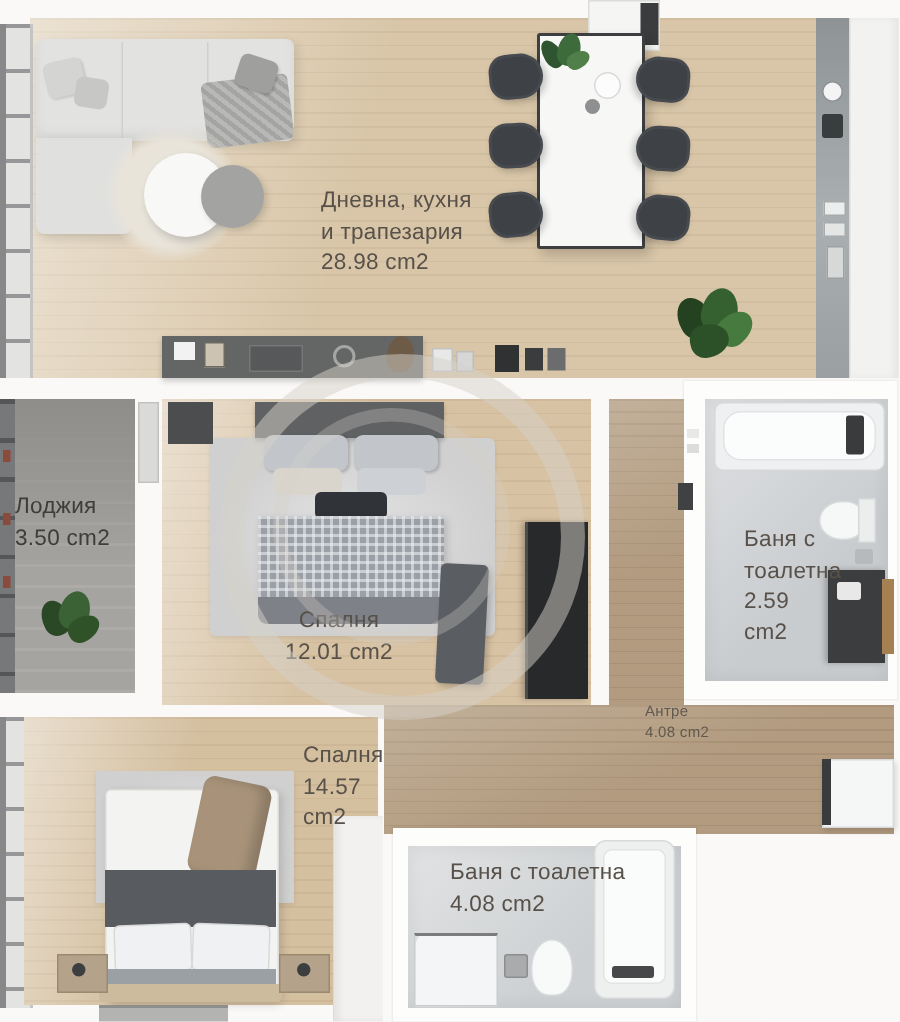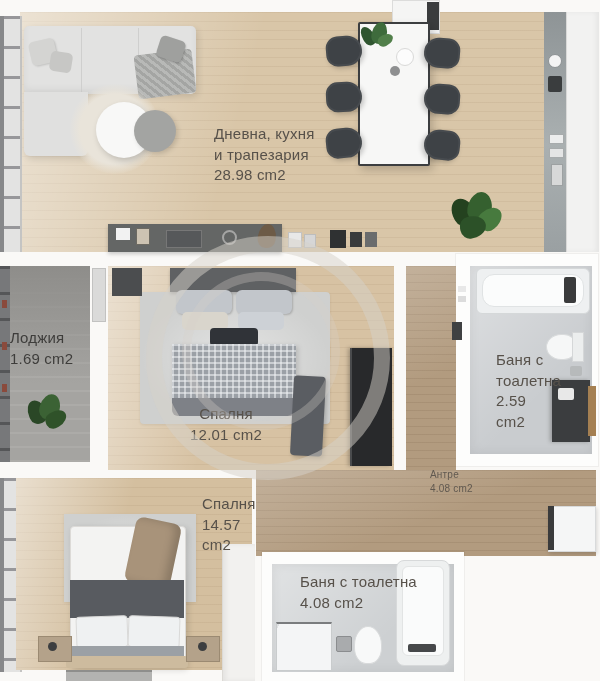--- a/index.html
+++ b/index.html
@@ -134,21 +134,21 @@
   <div class="abs" style="left:2px;top:300px;width:5px;height:8px;background:#8a4a3c;"></div>
   <div class="abs" style="left:2px;top:342px;width:5px;height:8px;background:#8a4a3c;"></div>
   <div class="abs" style="left:2px;top:384px;width:5px;height:8px;background:#8a4a3c;"></div>
   <div class="abs">
     <span class="leaf" style="left:28px;top:400px;width:18px;height:24px;background:#2a4726;transform:rotate(-24deg);"></span>
     <span class="leaf" style="left:40px;top:394px;width:20px;height:26px;background:#3b6234;transform:rotate(16deg);"></span>
     <span class="leaf" style="left:48px;top:408px;width:16px;height:22px;background:#2f5229;transform:rotate(58deg);"></span>
   </div>
   <div class="room-label" style="left:10px;top:328px;width:76px;color:#3e3d3b;">
     <span class="rn">Лоджия</span>
-    <span class="ra">1.69 cm2</span>
+    <span class="ra">3.50 cm2</span>
   </div>
 
   <div class="abs" style="left:92px;top:268px;width:12px;height:52px;background:#dadad9;border:1px solid #c2c2c1;"></div>
 
   <div class="abs wood" style="left:108px;top:266px;width:286px;height:204px;background-color:#d7c2a3;"></div>
   <div class="abs rug" style="left:140px;top:292px;width:190px;height:132px;border-radius:4px;"></div>
   <div class="abs" style="left:170px;top:268px;width:126px;height:24px;background:#5f6163;box-shadow:0 2px 3px rgba(0,0,0,.2);"></div>
   <div class="abs" style="left:176px;top:290px;width:56px;height:24px;background:#c2c6cb;border-radius:6px;box-shadow:1px 1px 2px rgba(0,0,0,.18);"></div>
   <div class="abs" style="left:236px;top:290px;width:56px;height:24px;background:#c2c6cb;border-radius:6px;box-shadow:1px 1px 2px rgba(0,0,0,.18);"></div>
   <div class="abs" style="left:182px;top:312px;width:46px;height:18px;background:#d9d5cc;border-radius:5px;"></div>

